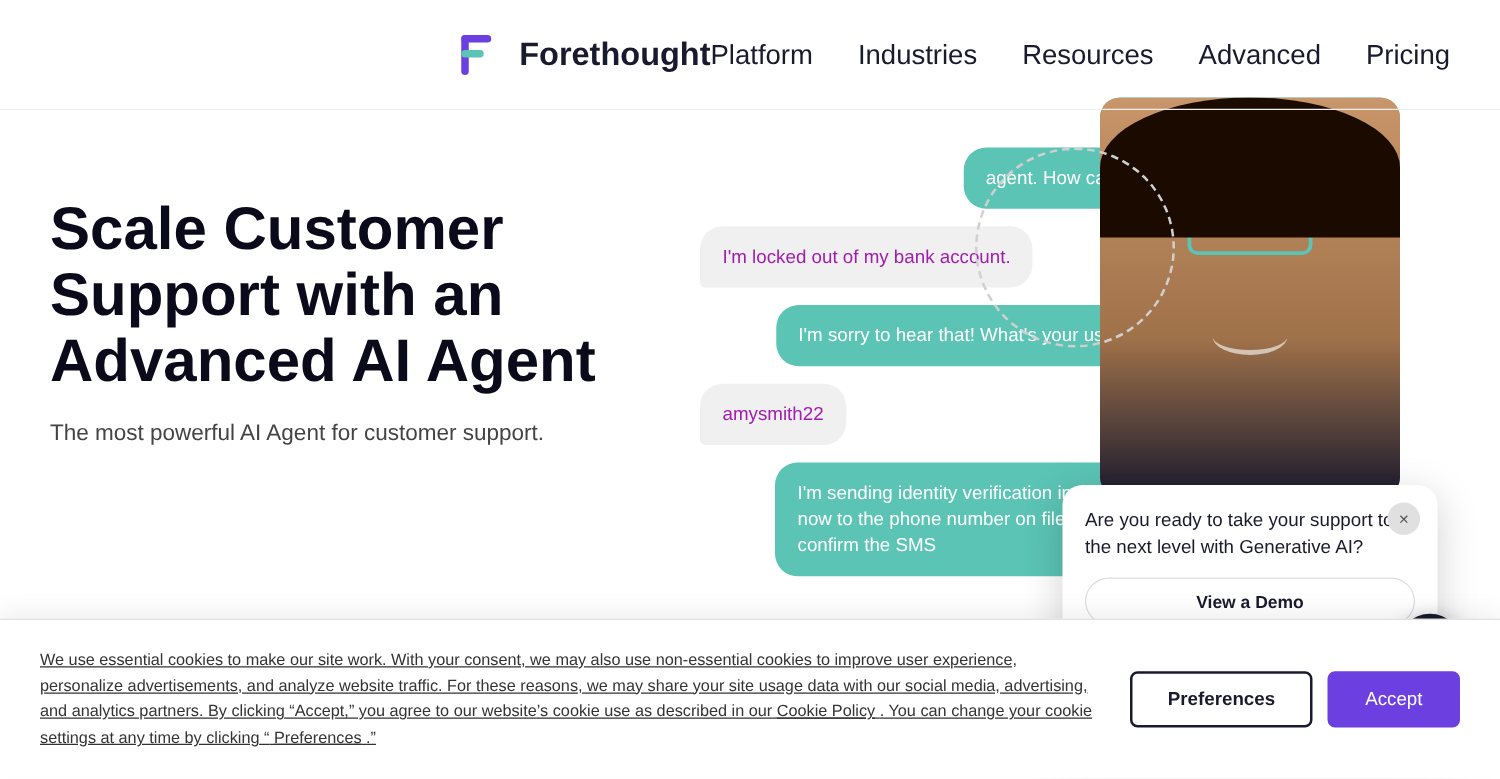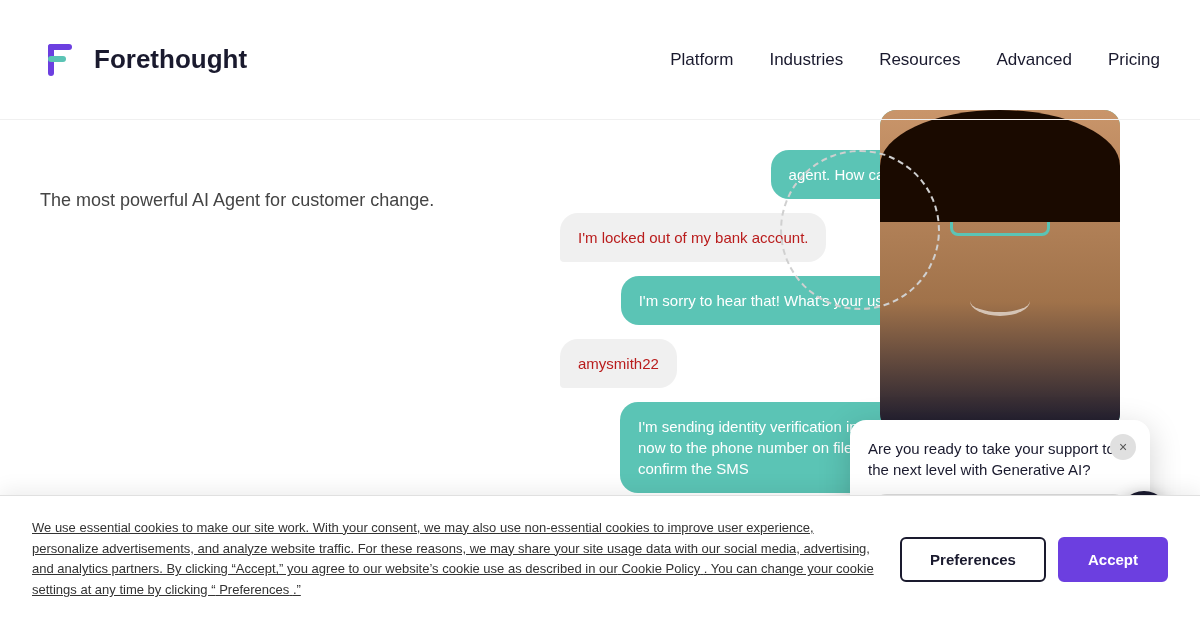--- a/index.html
+++ b/index.html
@@ -1,49 +1,49 @@
 <!DOCTYPE html>
 <html><head>
   <meta charset="utf-8">
   <style>
     * { margin: 0; padding: 0; box-sizing: border-box; }
     body { font-family: -apple-system, BlinkMacSystemFont, 'Segoe UI', sans-serif; background: #fff; width: 1200px; height: 623px; overflow: hidden; position: relative; }
 
     
     nav {
-      display: flex; align-items: center; justify-content: space-between;
-      padding: 12px 40px; height: 120px; border-bottom: 1px solid #f0f0f0;
+      display: flex; align-items: center; justify-content: flex-end;
+      padding: 12px 40px; height: 88px; border-bottom: 1px solid #f0f0f0;
       position: relative; z-index: 10;
     }
     .logo { display: flex; align-items: center; gap: 10px; cursor: pointer; }
     .logo-icon { width: 44px; height: 44px; }
     .logo-text { font-size: 26px; font-weight: 700; color: #1a1a2e; }
     .nav-links { display: flex; align-items: center; gap: 36px; }
-    .nav-link { font-size: 17px; color: #1a1a2e; text-decoration: none; cursor: pointer; font-weight: 400; }
+    .nav-link { font-size: 22px; color: #1a1a2e; text-decoration: none; cursor: pointer; font-weight: 400; }
     .nav-cta {
       border: 2px solid #1a1a2e; border-radius: 50px;
       padding: 12px 28px; font-size: 16px; font-weight: 600;
       background: #fff; color: #1a1a2e; cursor: pointer;
     }
 
     
     .hero {
       display: flex; align-items: flex-start;
       padding: 40px 40px 0 40px;
       position: relative; height: calc(623px - 100px);
     }
     .hero-left { flex: 0 0 460px; padding-top: 30px; z-index: 5; }
     .hero-title { font-size: 48px; font-weight: 800; line-height: 1.1; color: #0a0a1a; margin-bottom: 20px; }
     .hero-subtitle { font-size: 18px; color: #444; }
     .bubble {
       max-width: 340px; padding: 14px 18px; border-radius: 18px;
       font-size: 15px; line-height: 1.4;
     }
     .bubble-bot { background: #5bc4b5; color: #fff; align-self: flex-end; border-bottom-right-radius: 4px; }
-    .bubble-user { background: #f0f0f0; color: #b91c1c; align-self: flex-start; border-bottom-left-radius: 4px; }
+    .bubble-user { background: #f0f0f0; color: #a21caf; align-self: flex-start; border-bottom-left-radius: 4px; }
     
     .popup-card {
       position: absolute; right: 10px; top: 280px; width: 300px;
       background: #fff; border-radius: 16px; padding: 18px;
       box-shadow: 0 8px 32px rgba(0,0,0,0.18); z-index: 20;
     }
     .popup-close {
       position: absolute; right: 14px; top: 14px; width: 26px; height: 26px;
       background: #e0e0e0; border-radius: 50%; display: flex; align-items: center; justify-content: center;
       font-size: 14px; cursor: pointer; color: #555;
@@ -66,21 +66,21 @@
     .cookie-text { flex: 1; font-size: 13px; color: #333; line-height: 1.6; text-decoration: underline; }
     .cookie-text a { color: #333; text-decoration: underline; cursor: pointer; }
     .cookie-actions { display: flex; gap: 12px; align-items: center; flex-shrink: 0; }
     .btn-pref {
       padding: 12px 28px; border: 2px solid #1a1a2e; border-radius: 6px;
       background: #fff; font-size: 15px; font-weight: 600; color: #1a1a2e; cursor: pointer; white-space: nowrap;
     }
     .btn-accept {
       padding: 12px 28px; border-radius: 6px;
       background: #6c3fe0; border: 2px solid #6c3fe0;
-      font-size: 15px; font-weight: 700; color: #fff; cursor: pointer; white-space: nowrap;
+      font-size: 15px; font-weight: 400; color: #fff; cursor: pointer; white-space: nowrap;
     }
 
     
     .chat-fab {
       position: absolute; bottom: 80px; right: 30px;
       width: 52px; height: 52px; border-radius: 50%;
       background: #1a1a2e; display: flex; align-items: center; justify-content: center;
       cursor: pointer; z-index: 50; box-shadow: 0 4px 16px rgba(0,0,0,0.3);
     }
     .chat-fab svg { width: 26px; height: 26px; fill: #fff; }
@@ -119,21 +119,22 @@
     <a class="nav-link">Industries</a>
     <a class="nav-link">Resources</a>
     <a class="nav-link">Advanced</a>
     <a class="nav-link">Pricing</a>
   </div>
 </nav>
 
 <div class="hero">
 
   <div class="hero-left">
-    <p class="hero-subtitle">The most powerful AI Agent for customer change.</p>
+    <h1 class="hero-title">Scale Customer Support with an Advanced AI Agent</h1>
+    <p class="hero-subtitle">The most powerful AI Agent for customer support.</p>
   </div>
 
   <div class="hero-chat-area">
 
     <div class="deco-circle"></div>
 
     <div class="chat-messages">
       <div class="bubble bubble-bot">agent. How can I help?</div>
       <div class="bubble bubble-user">I'm locked out of my bank account.</div>
       <div class="bubble bubble-bot">I'm sorry to hear that! What's your username?</div>

